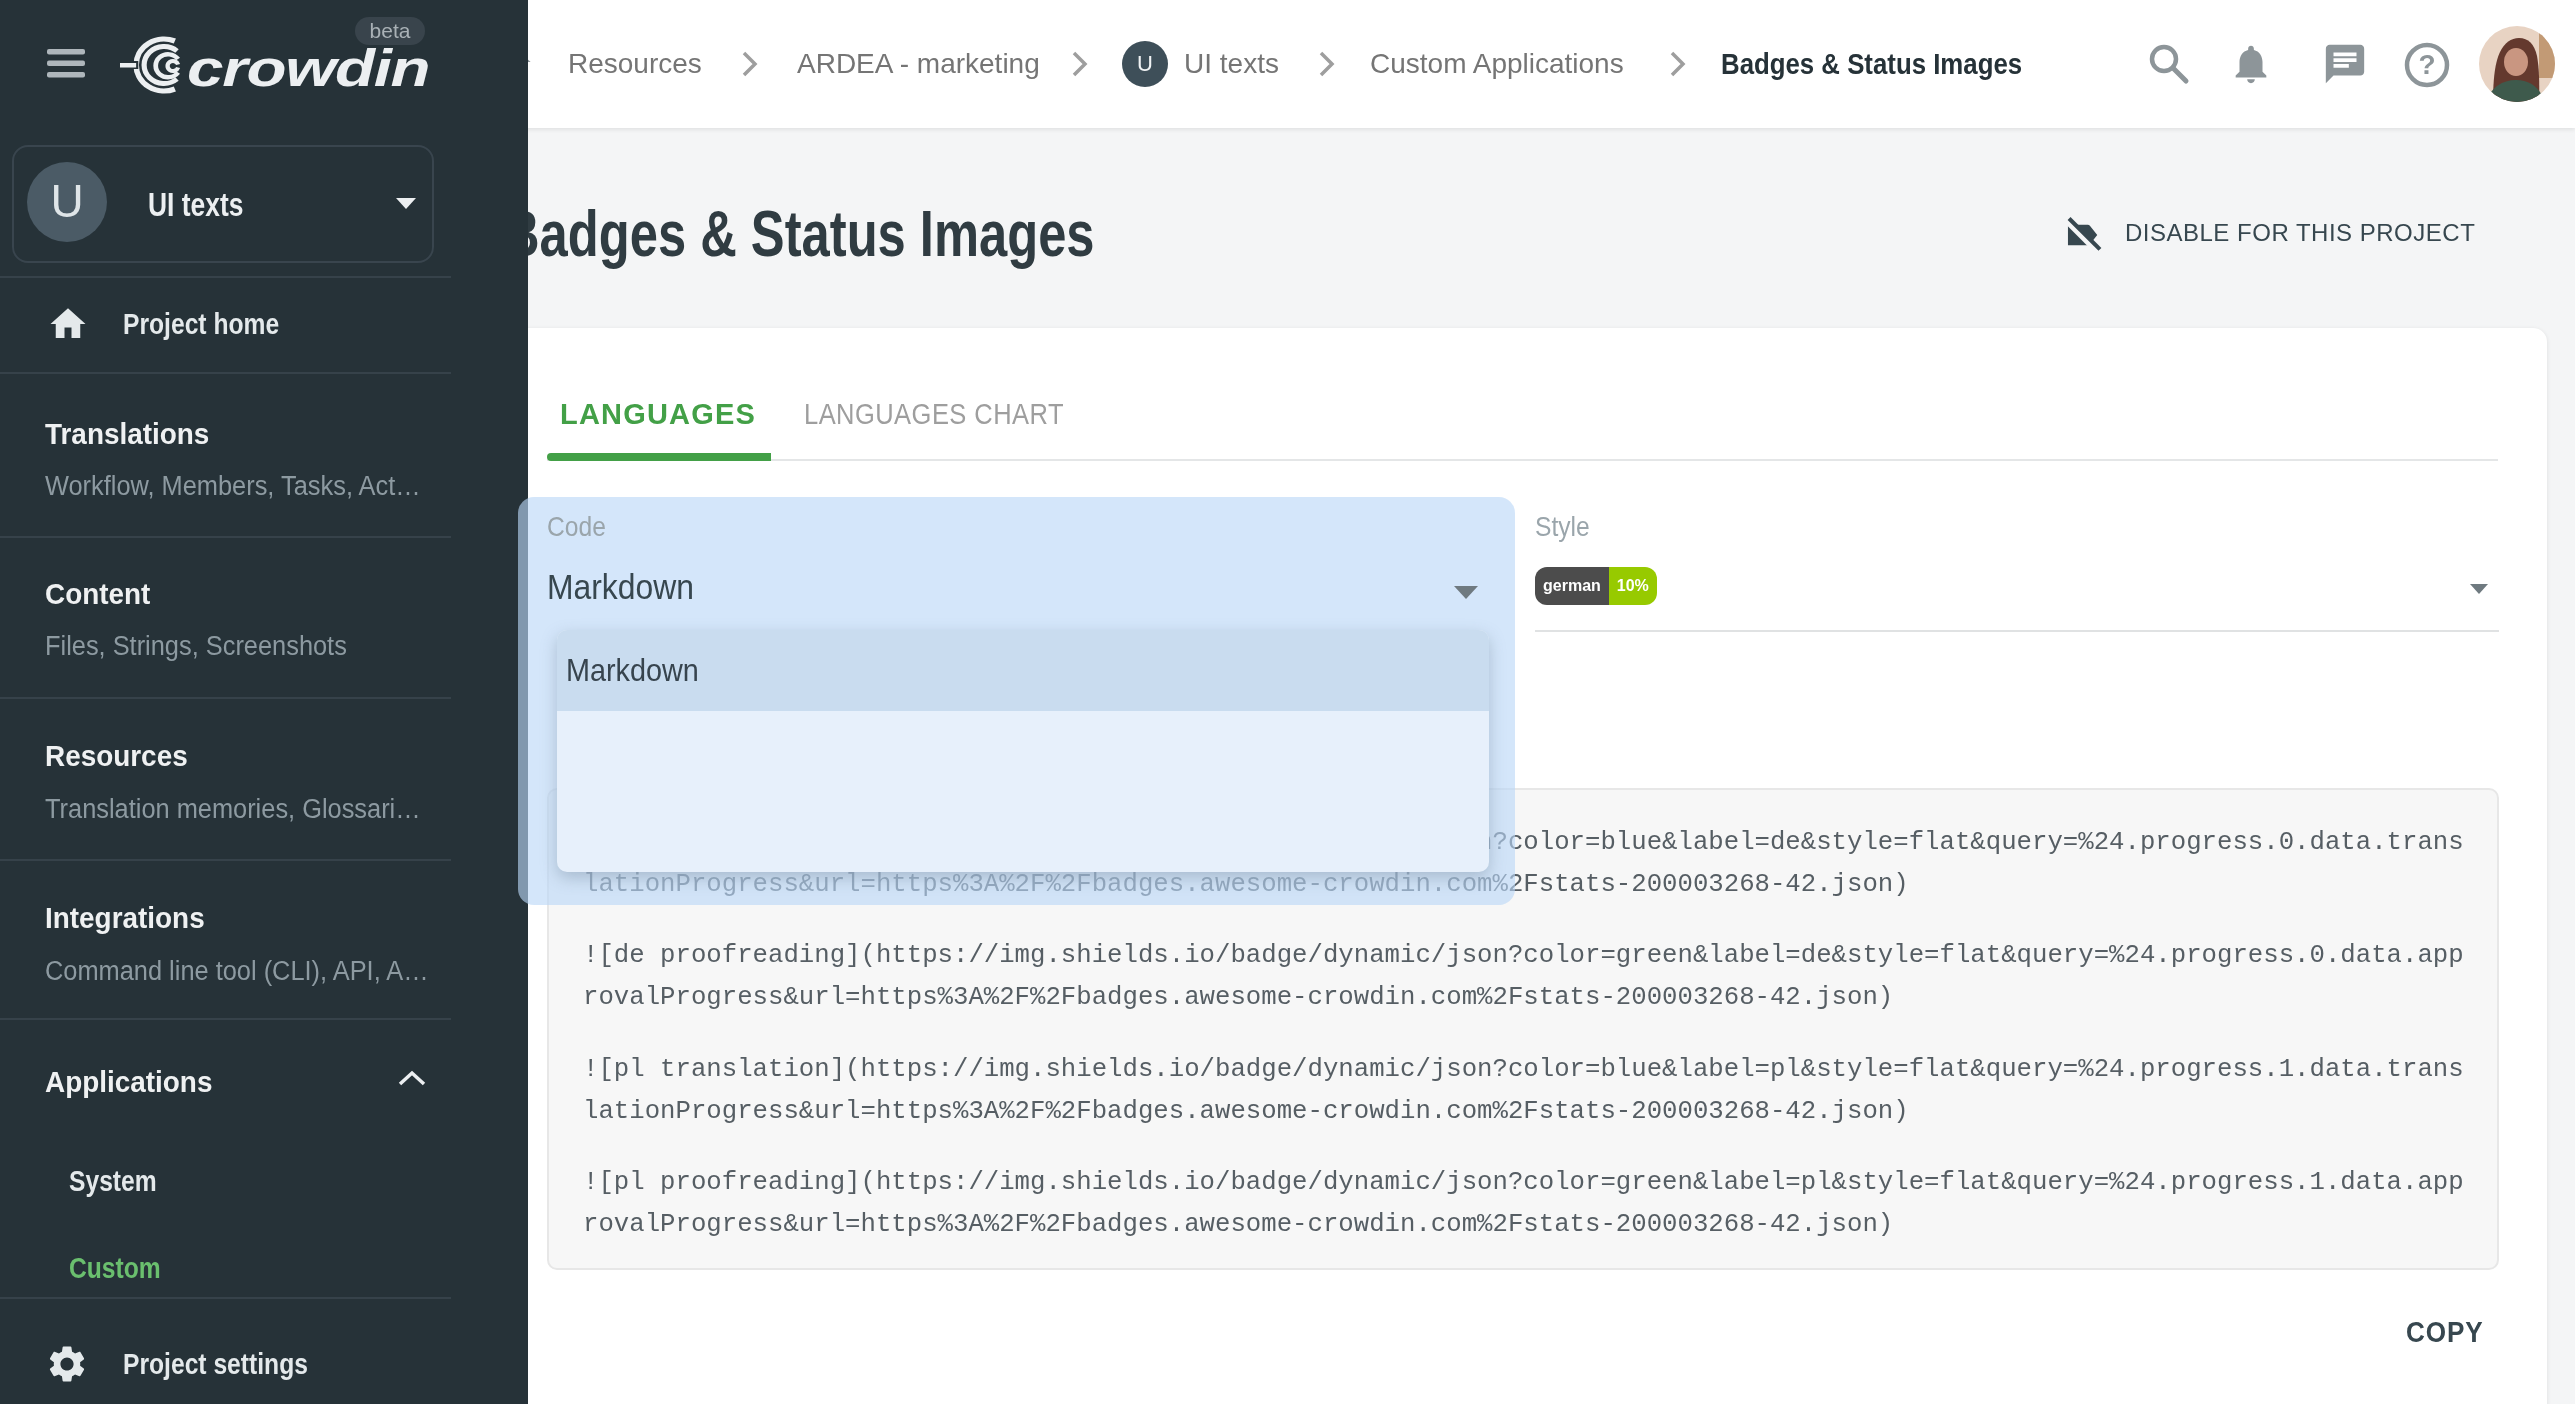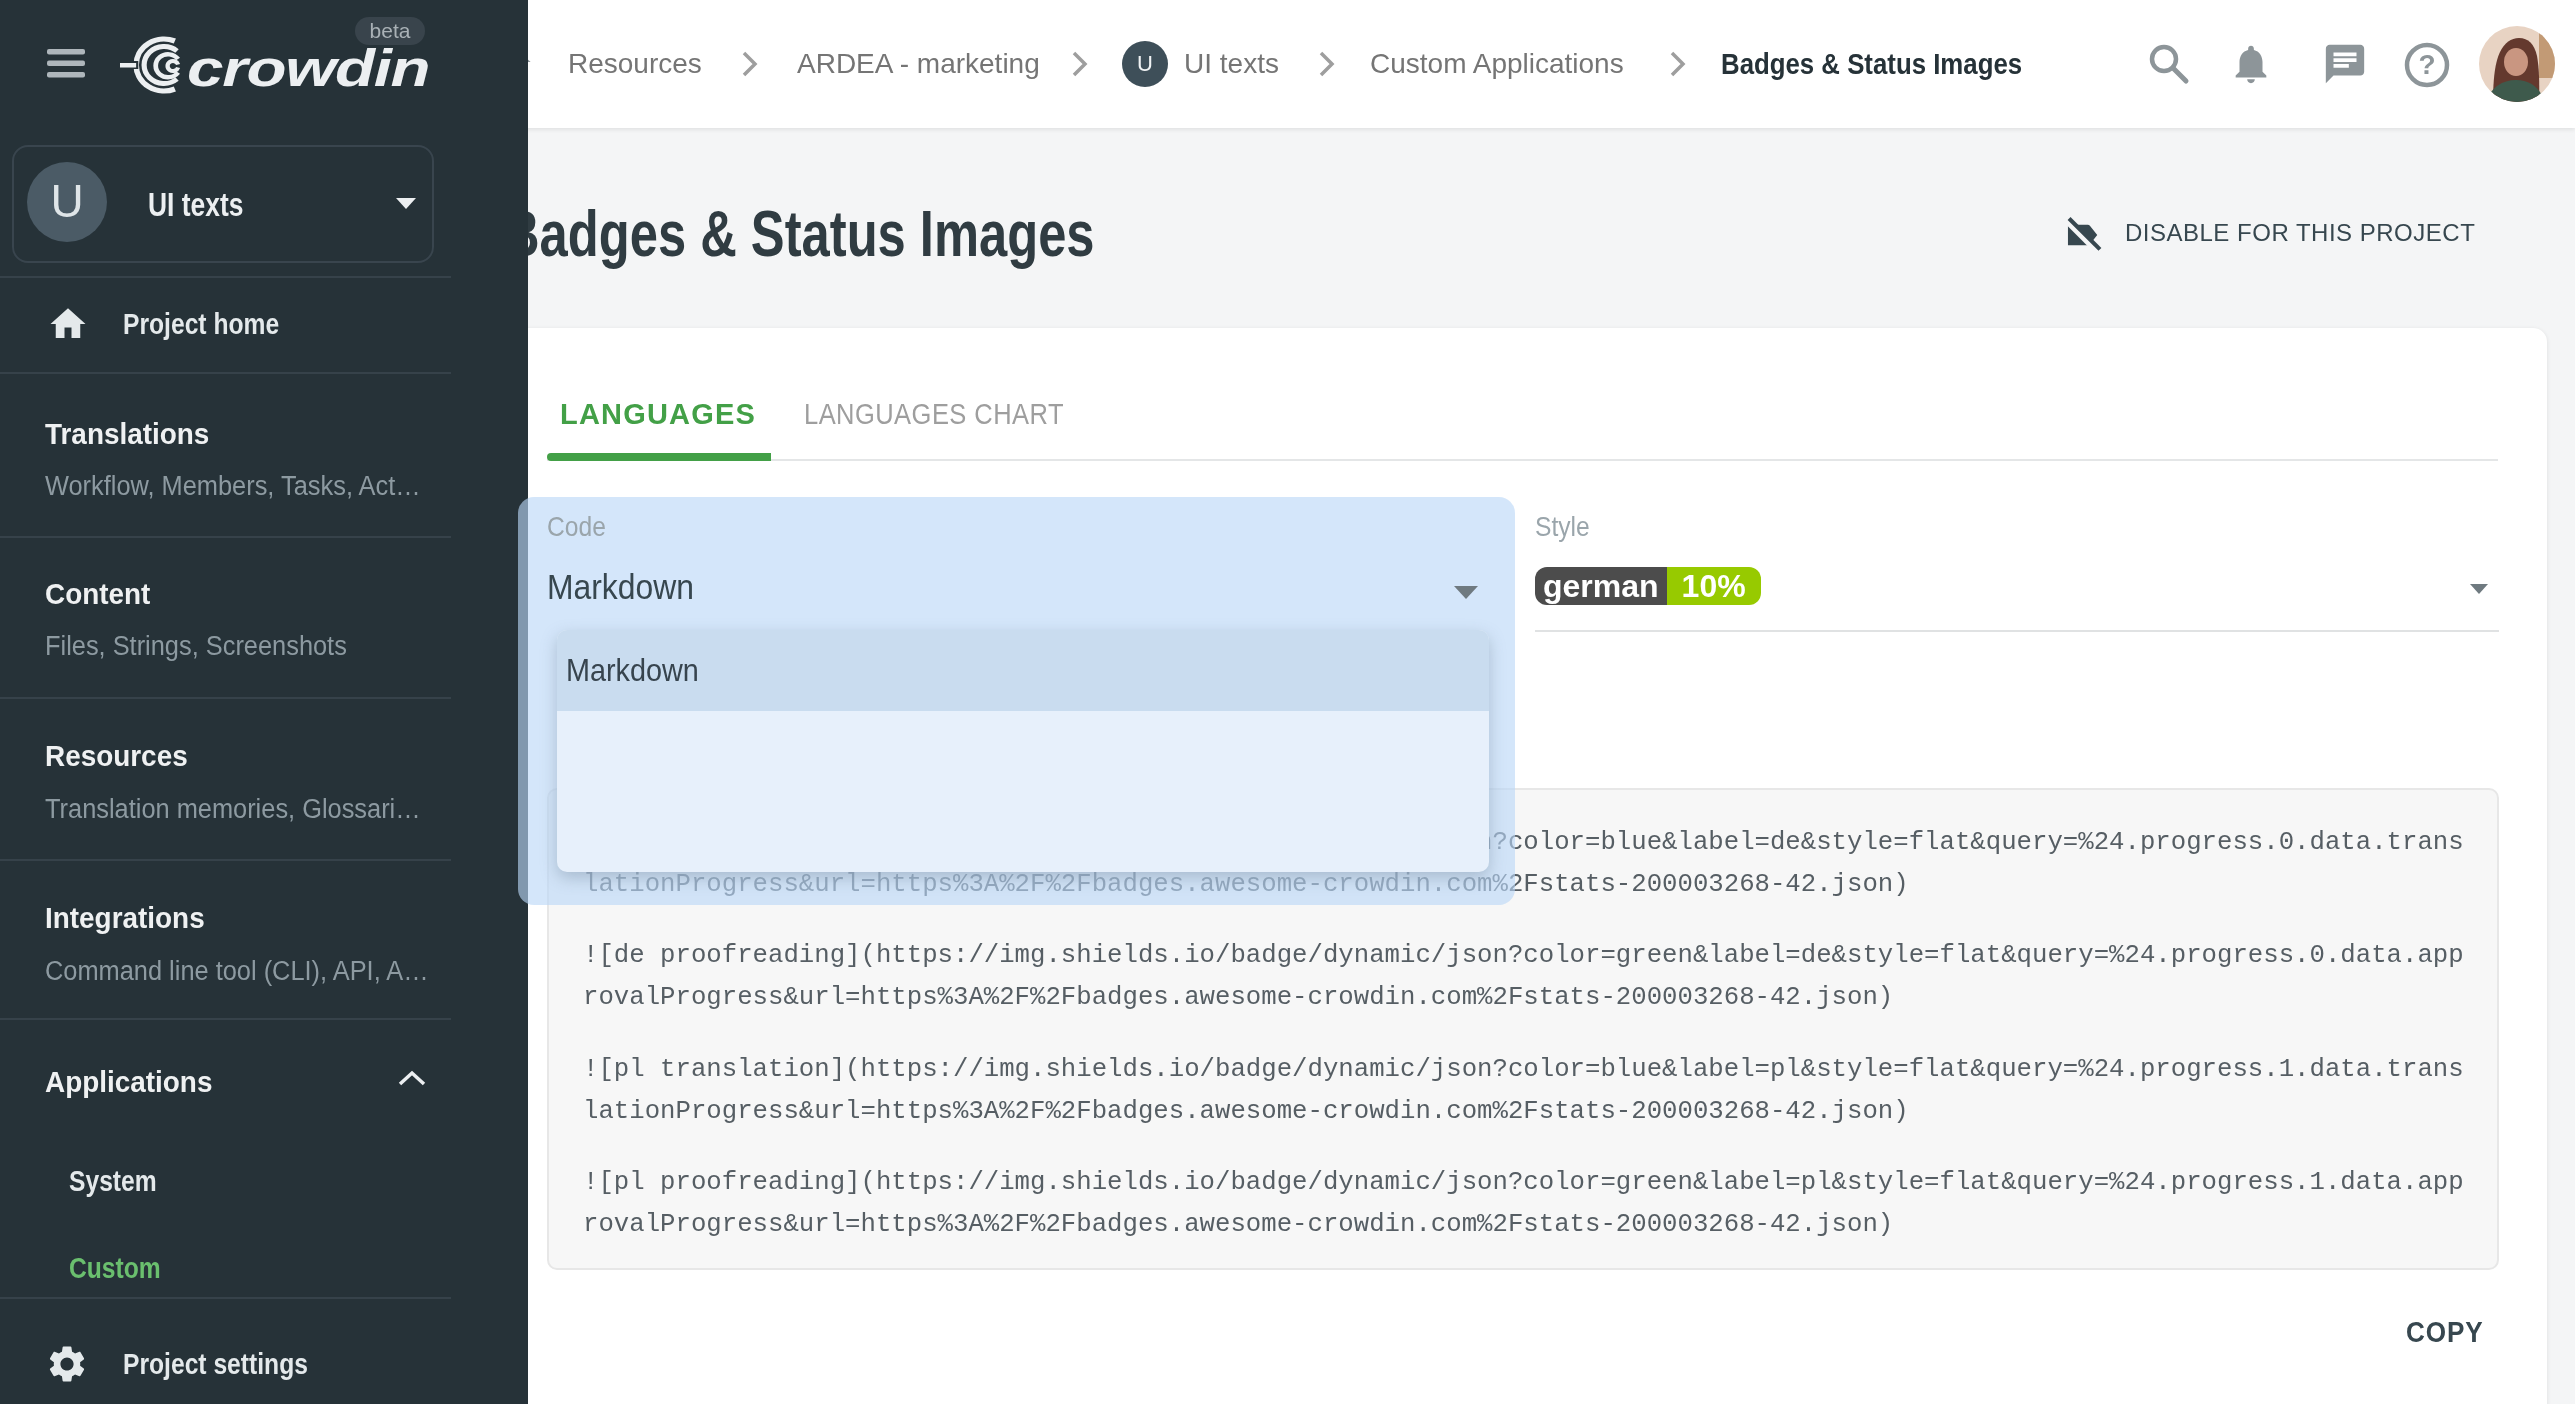--- a/index.html
+++ b/index.html
@@ -30,23 +30,23 @@
 #tabline { position:absolute; left:547px; top:459px; width:1951px; height:2px; background:#e4e6e7; }
 #tabind { position:absolute; left:547px; top:453px; width:224px; height:8px; background:#43a047; border-radius:6px 0 0 6px; }
 
 
 .flabel { position:absolute; top:511px; font-size:28px; color:#9aa5ab; z-index:5; transform:scaleX(0.88); transform-origin:left; }
 #selval { position:absolute; left:547px; top:567px; font-size:35px; color:#37474f; z-index:45; transform:scaleX(0.91); transform-origin:left; }
 .caret { position:absolute; width:0; height:0; border-left:12px solid transparent; border-right:12px solid transparent; border-top:13px solid #6f7a80; }
 #styleline { position:absolute; left:1535px; top:630px; width:964px; height:2px; background:#e0e2e3; }
 
 
-#badge { position:absolute; left:1535px; top:567px; height:38px; border-radius:12px; overflow:hidden; font-weight:700; font-size:32px; color:#ffffff; display:flex; z-index:4; }
+#badge { position:absolute; left:1535px; top:567px; height:38px; border-radius:12px; overflow:hidden; font-weight:700; font-size:16px; color:#ffffff; display:flex; z-index:4; }
 #badge .bl { background:#4c4c4c; padding:0 8px; line-height:38px; }
-#badge .br { background:#97ca00; padding:0 15px; line-height:38px; }
+#badge .br { background:#97ca00; padding:0 8px; line-height:38px; }
 
 
 #codebox { position:absolute; left:547px; top:788px; width:1952px; height:482px; background:#f7f7f7; border:2px solid #e7e7e7; border-radius:10px; }
 .codep { position:absolute; left:583px; font-family:"Liberation Mono", monospace; font-size:25.7px; line-height:42px; color:#565e64; white-space:pre; }
 #copy { position:absolute; left:2406px; top:1316px; font-size:29px; font-weight:700; color:#37474f; letter-spacing:1px; transform:scaleX(0.9); transform-origin:left; }
 
 
 #overlay { position:absolute; left:518px; top:497px; width:997px; height:408px; background:rgba(185,215,247,0.62); border-radius:16px; z-index:40; }
 #menu { position:absolute; left:557px; top:630px; width:932px; height:242px; background:#e7f0fb; border-radius:10px; box-shadow:0 6px 16px rgba(120,140,160,0.45); z-index:50; }
 #menu .row { height:80.6px; line-height:80.6px; padding-left:9px; font-size:32px; color:#37444e; }

